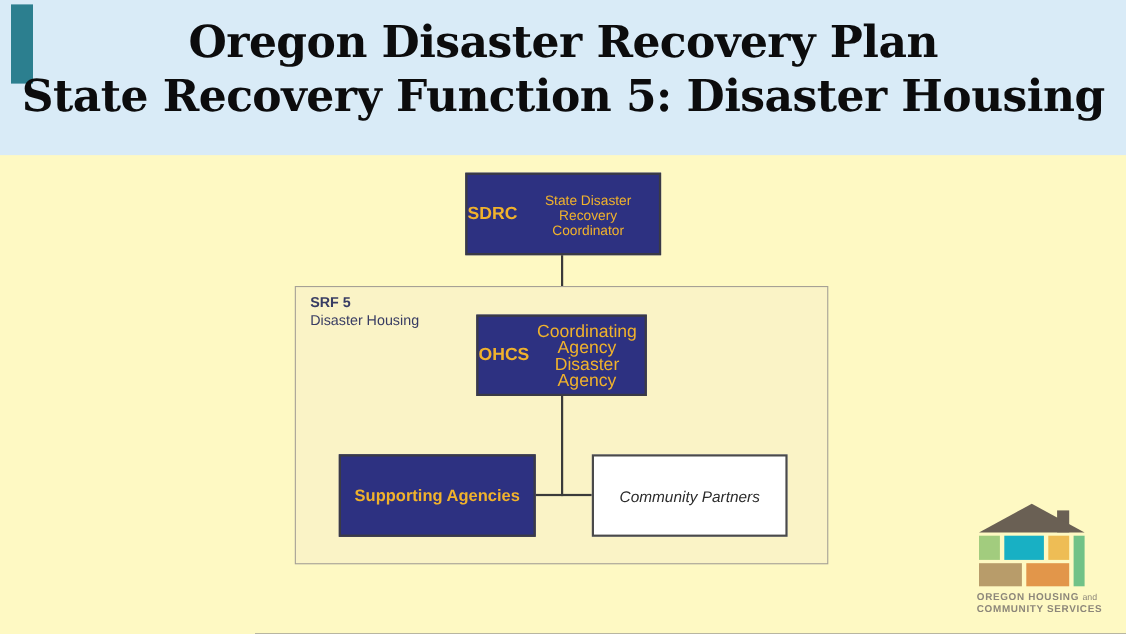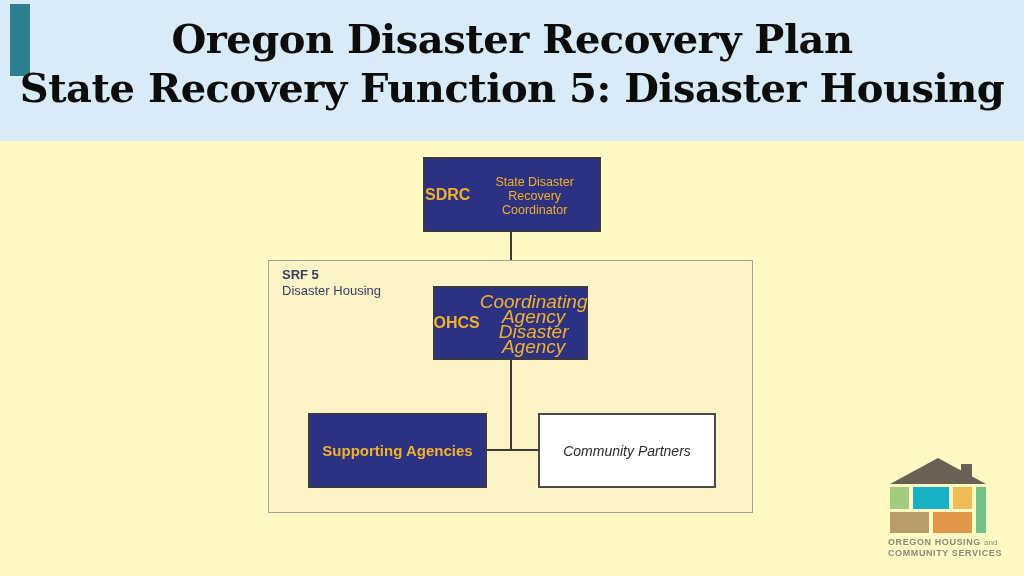--- a/index.html
+++ b/index.html
@@ -39,21 +39,21 @@
   .navy{background:#2d3181;border:2px solid #3a3a45;color:#f0b22c;}
   .sdrc{left:423px;top:16px;width:178px;height:75px;}
   .ohcs{left:433px;top:145px;width:155px;height:74px;}
   .supporting{left:308px;top:272px;width:179px;height:75px;}
   .community{
     left:538px;top:272px;width:178px;height:75px;
     background:#ffffff;border:2px solid #4a4a4a;color:#2b2b2b;
   }
   .box-title{font-weight:bold;font-size:16px;line-height:18px;}
   .box-sub{font-size:12.5px;line-height:14px;margin-top:2px;}
-  .italic{font-style:italic;font-size:19px;line-height:15px;}
+  .italic{font-size:16px;line-height:15px;}
   .supporting .box-title{font-size:15px;}
   .community .box-title{font-style:italic;font-weight:normal;font-size:14px;}
   .connector{position:absolute;background:#3a3a3a;}
   .v1{left:510px;top:91px;width:2px;height:54px;}
   .v2{left:510px;top:219px;width:2px;height:91px;}
   .h1{left:487px;top:308px;width:51px;height:2px;}
   
   .logo{position:absolute;left:888px;top:456px;width:114px;height:110px;}
   .logo div{position:absolute;}
   .chimney{left:73px;top:8px;width:11px;height:20px;background:#6a6054;}

